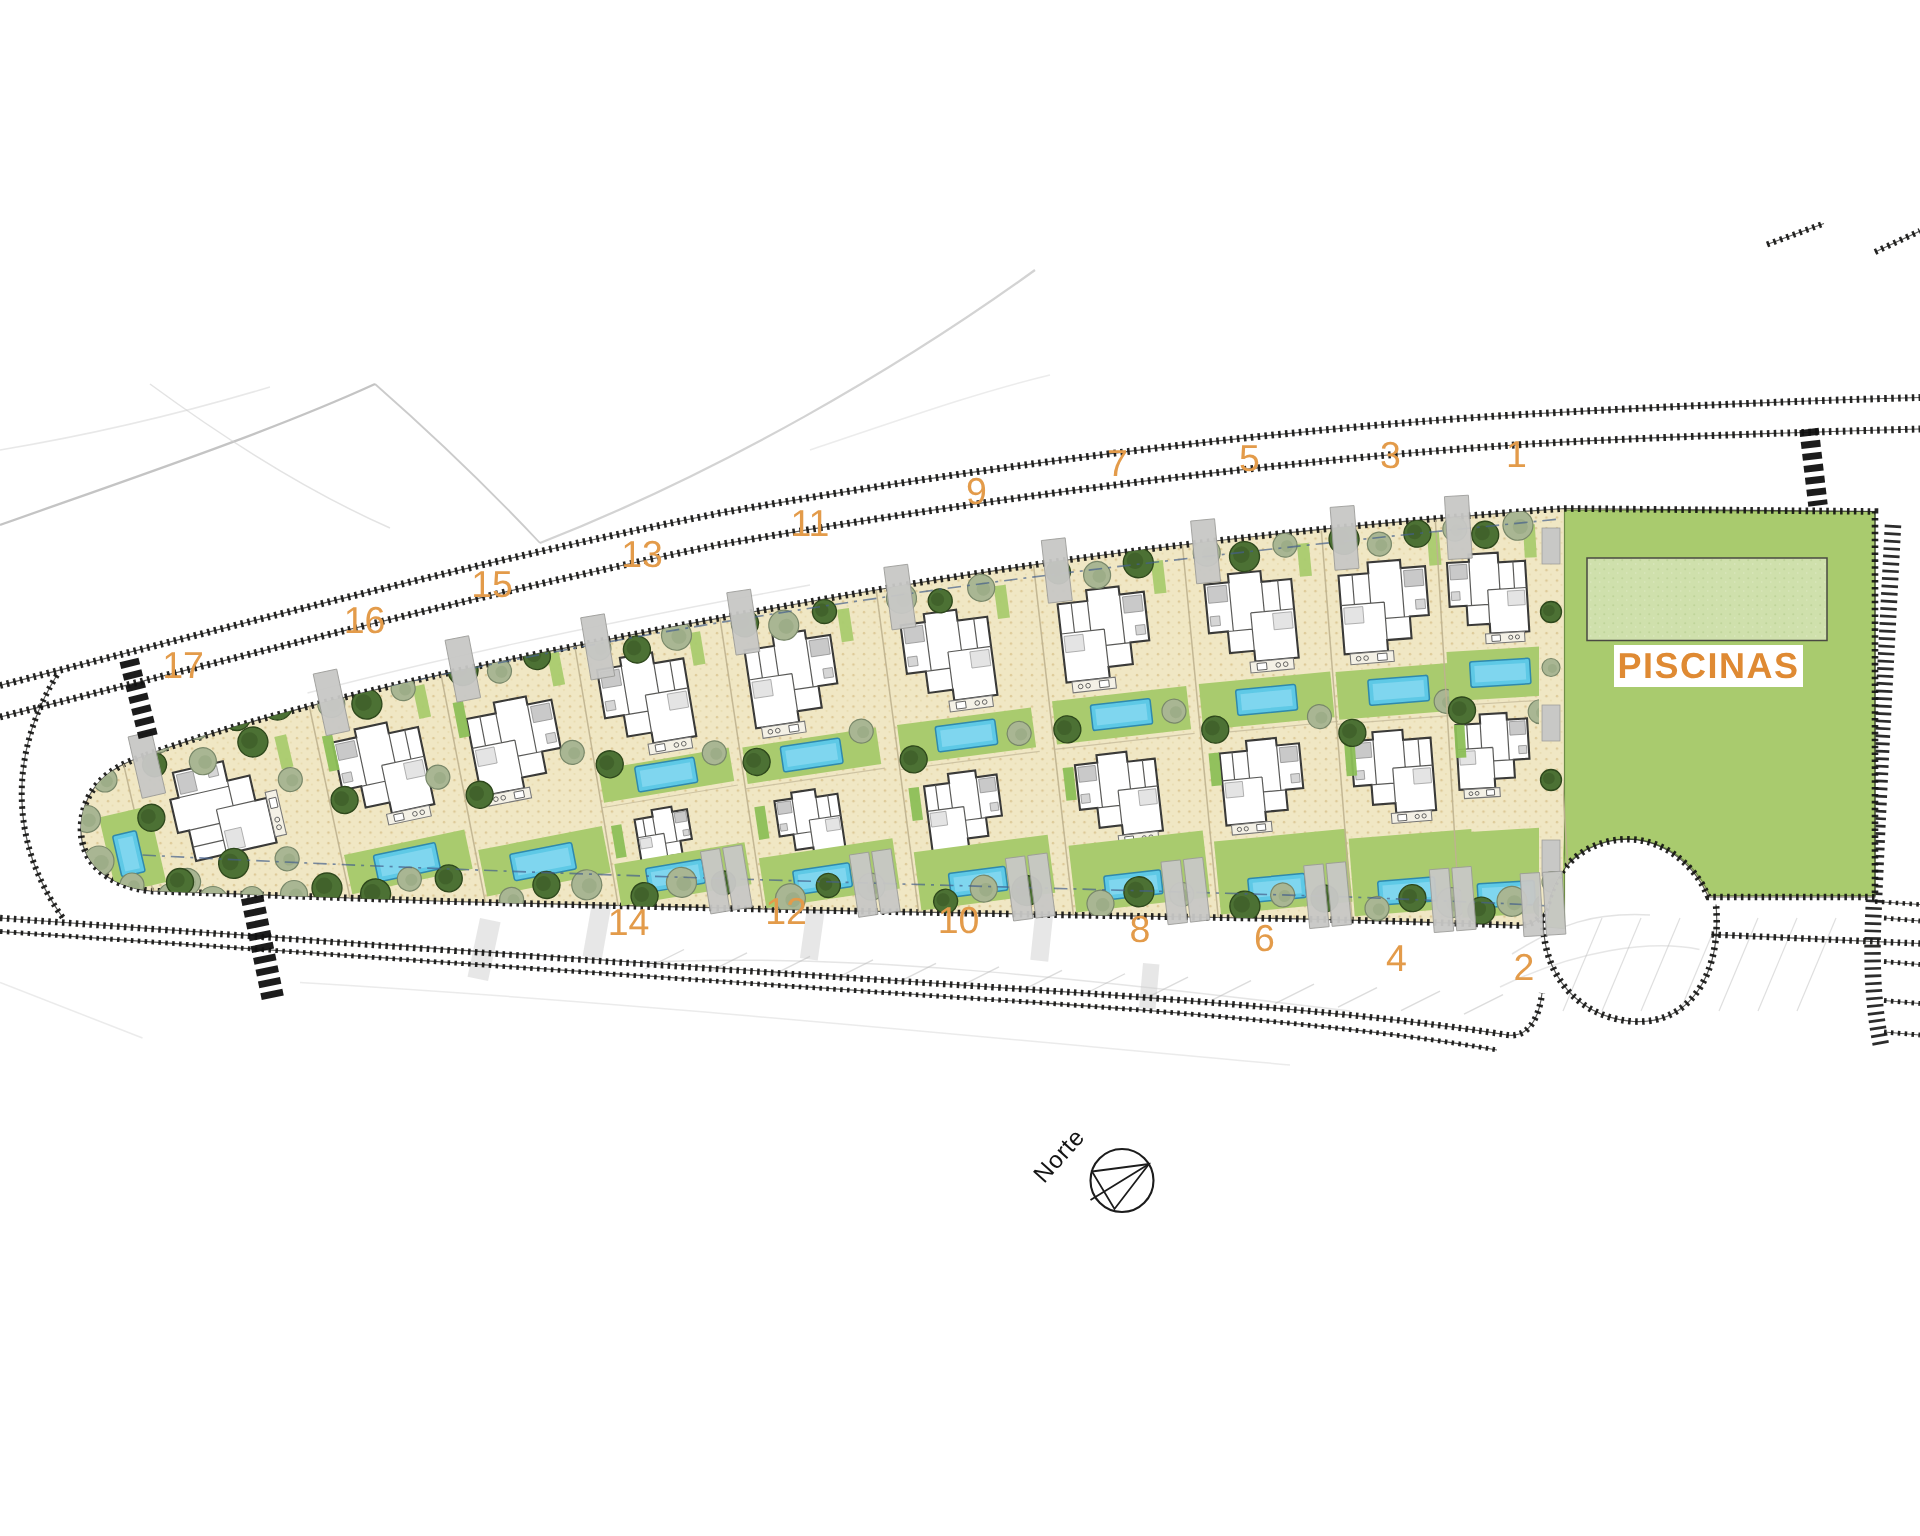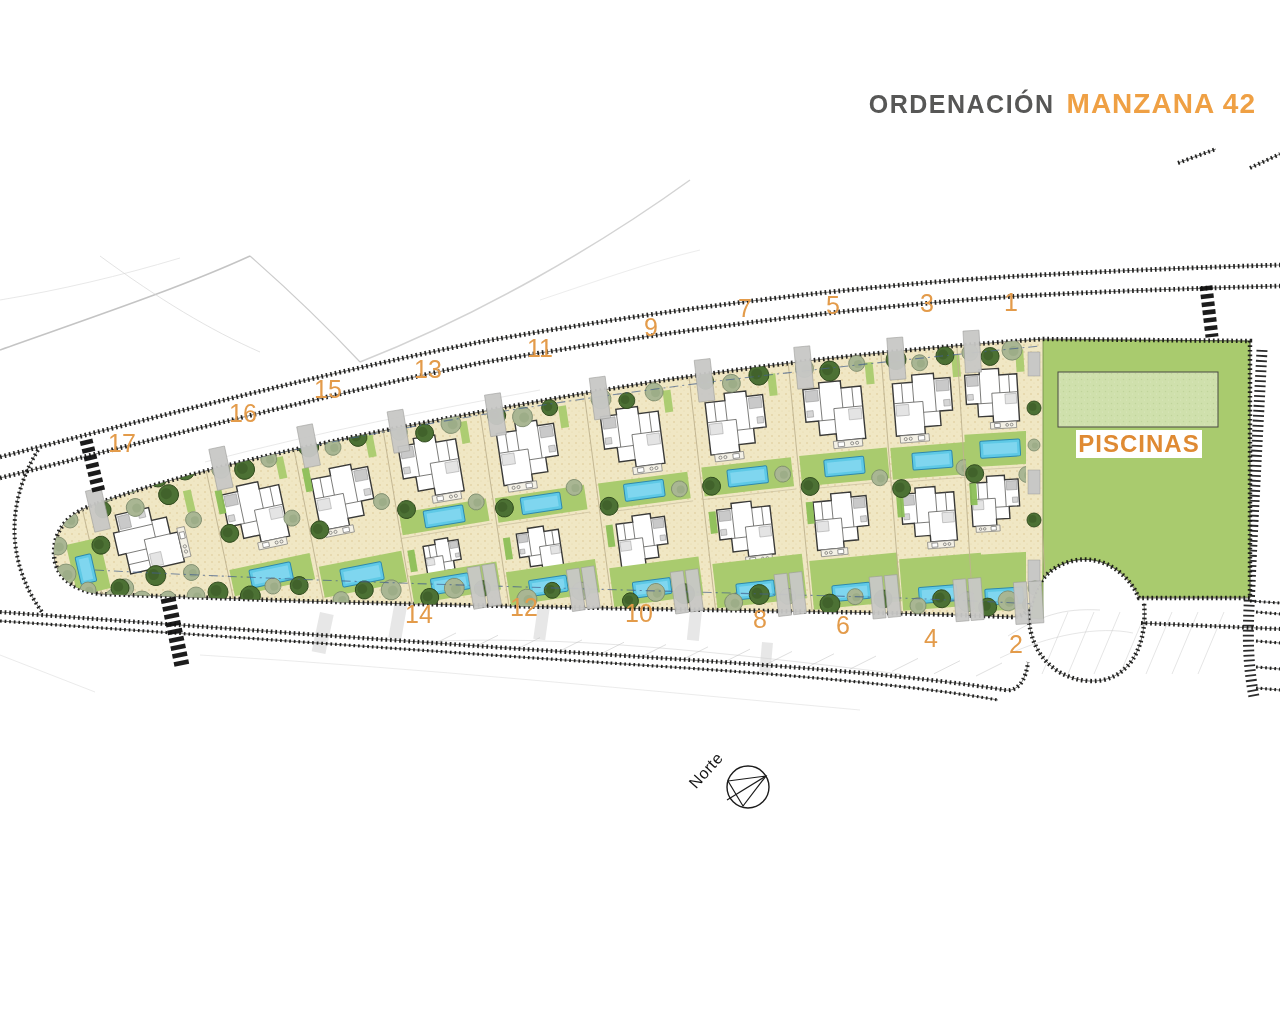--- a/index.html
+++ b/index.html
@@ -12,23 +12,20 @@
   .plotnum{font-family:"Liberation Sans",sans-serif;font-size:25px;}
   .piscinas-label{font-family:"Liberation Sans",sans-serif;font-weight:700;font-size:24px;
                   fill:#DF8A33;letter-spacing:1px;}
   .norte{font-family:"Liberation Sans",sans-serif;font-size:16px;fill:#141414;letter-spacing:.5px;}
 </style>
 </head>
 <body>
 
 <div class="page">
 
-  <div class="title">
-    <span>ORDENACIÓN</span><span class="hl">MANZANA 42</span>
-  </div>
 
   <svg id="plan" width="1280" height="1024" viewBox="0 0 1280 1024">
     <defs id="defs">
       <pattern id="sandpat" width="7" height="7" patternUnits="userSpaceOnUse">
         <rect width="7" height="7" fill="#F0E7C4"></rect>
         <circle cx="2" cy="2" r="0.8" fill="#DCC795"></circle>
         <circle cx="5" cy="5" r="0.6" fill="#E6D8AA"></circle>
       </pattern>
       <pattern id="poolzonepat" width="6" height="6" patternUnits="userSpaceOnUse">
         <rect width="6" height="6" fill="#CFE0AC"></rect>

